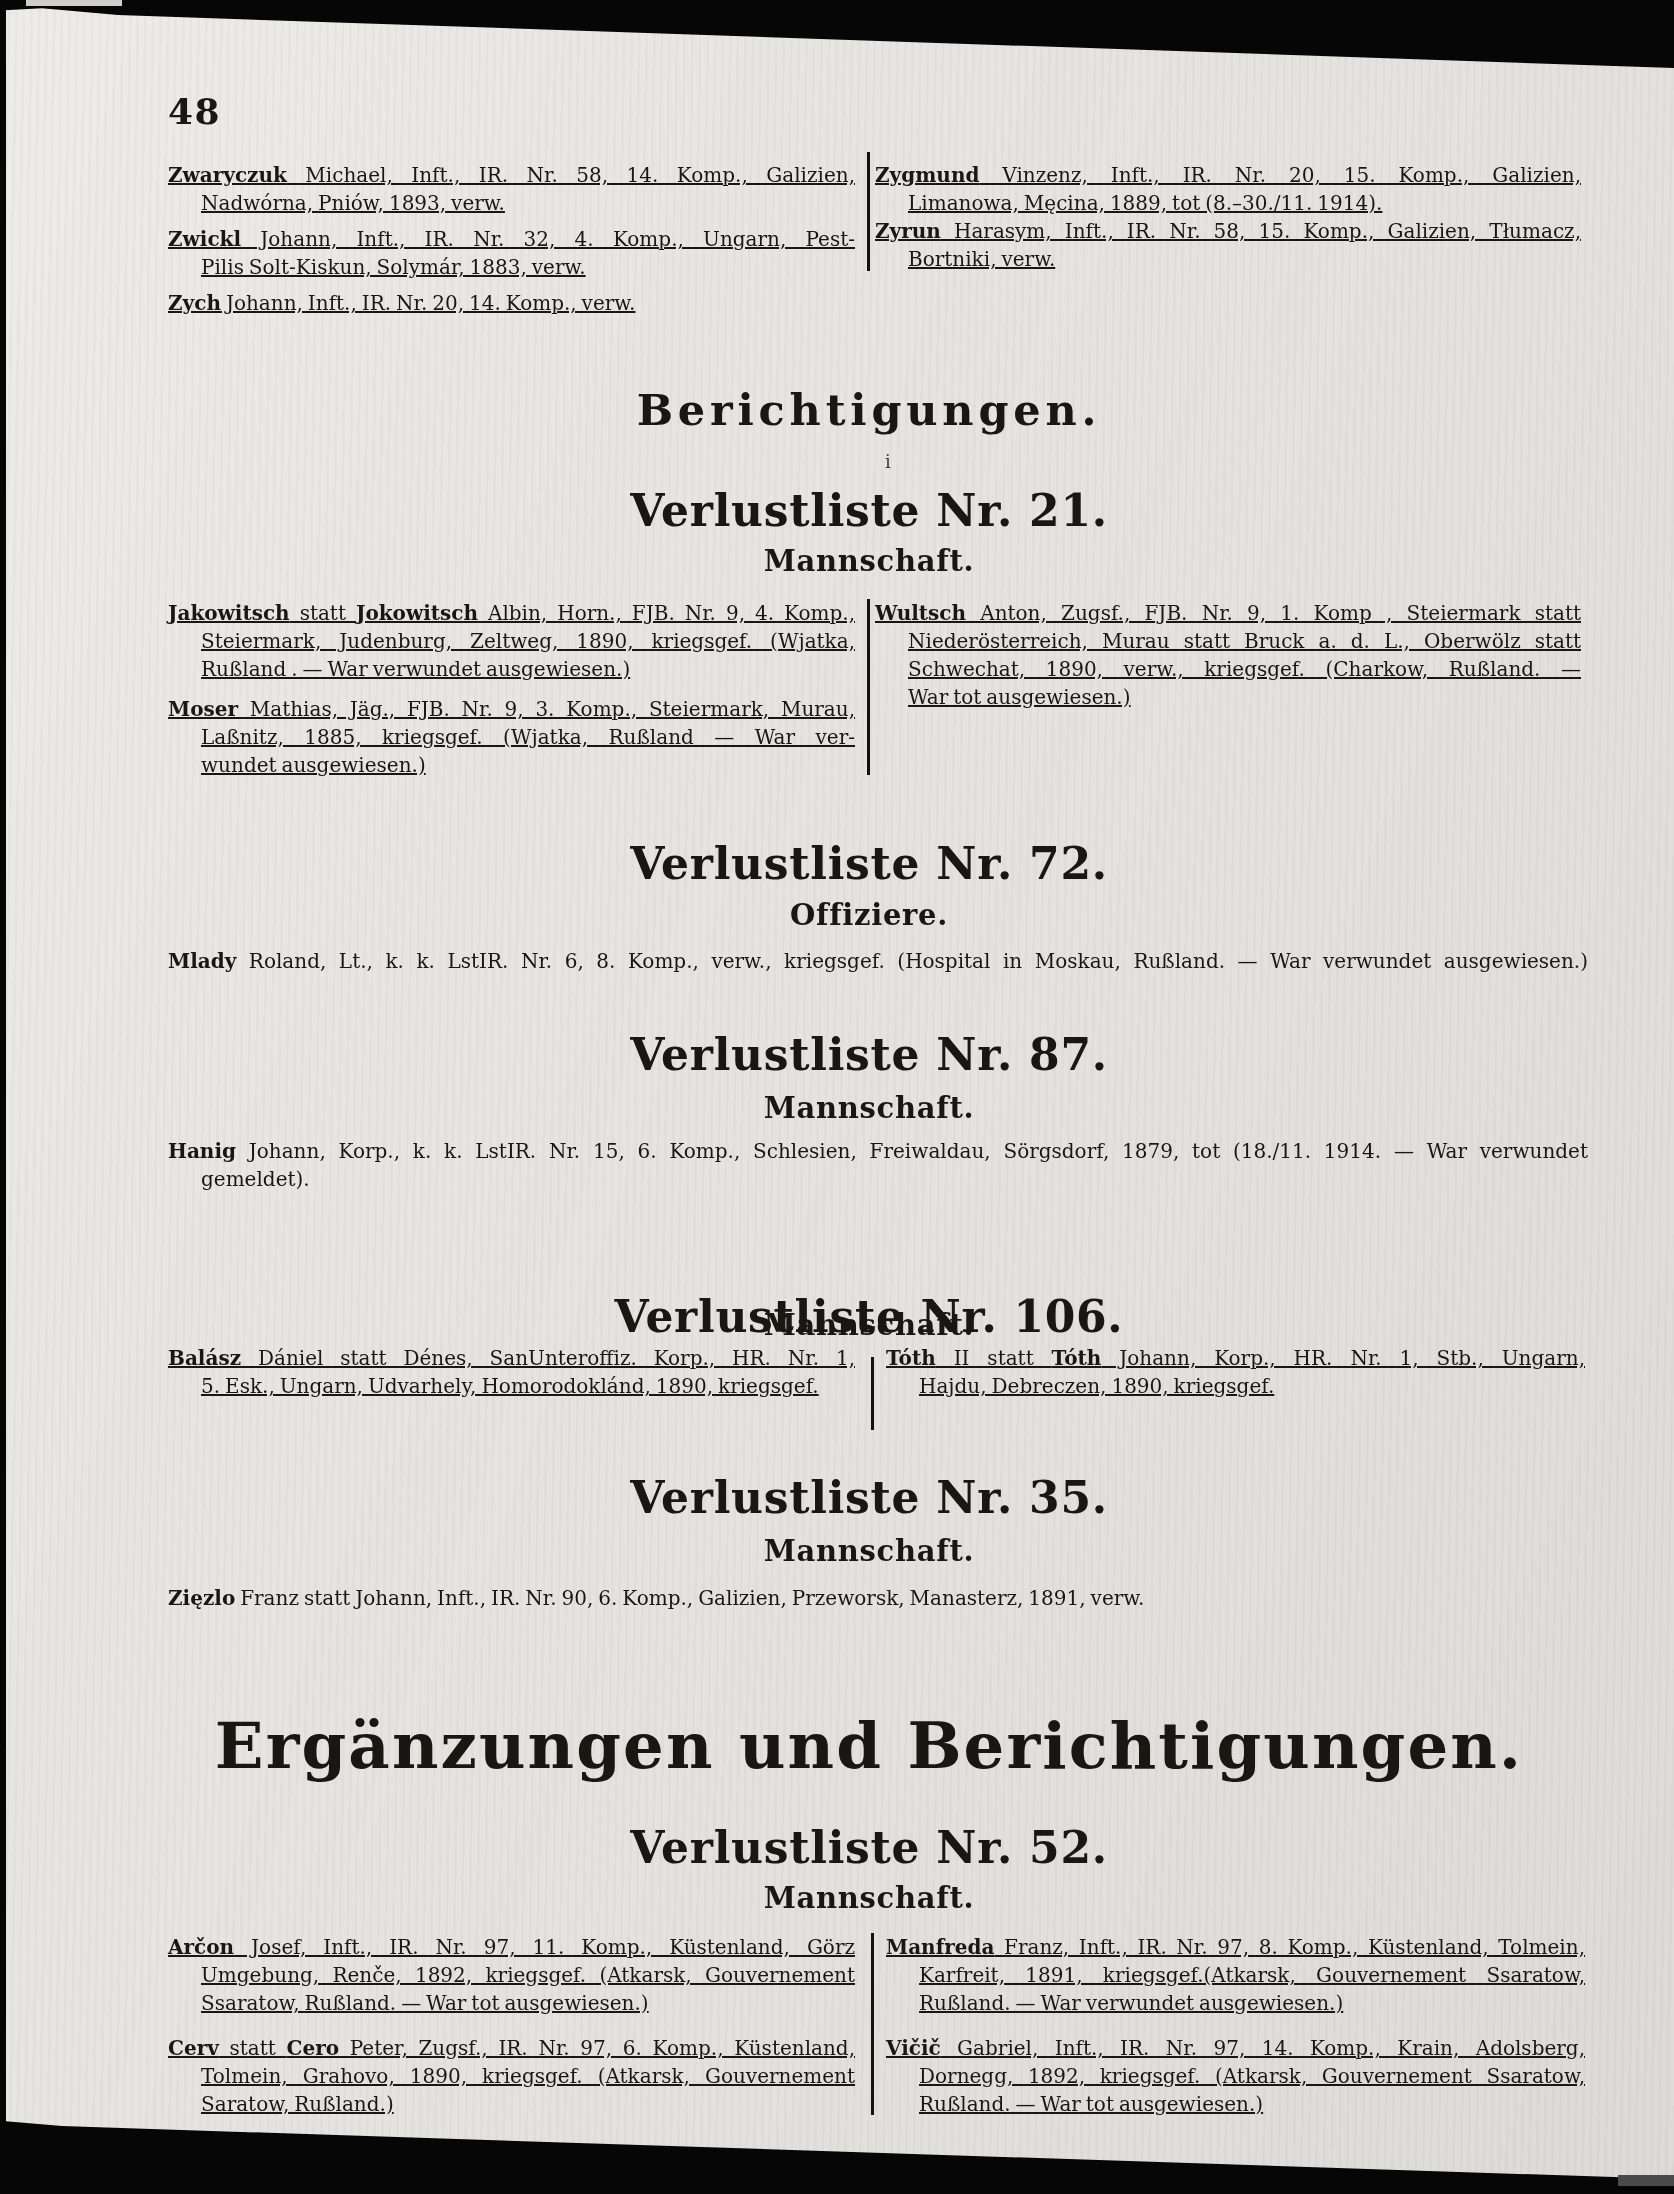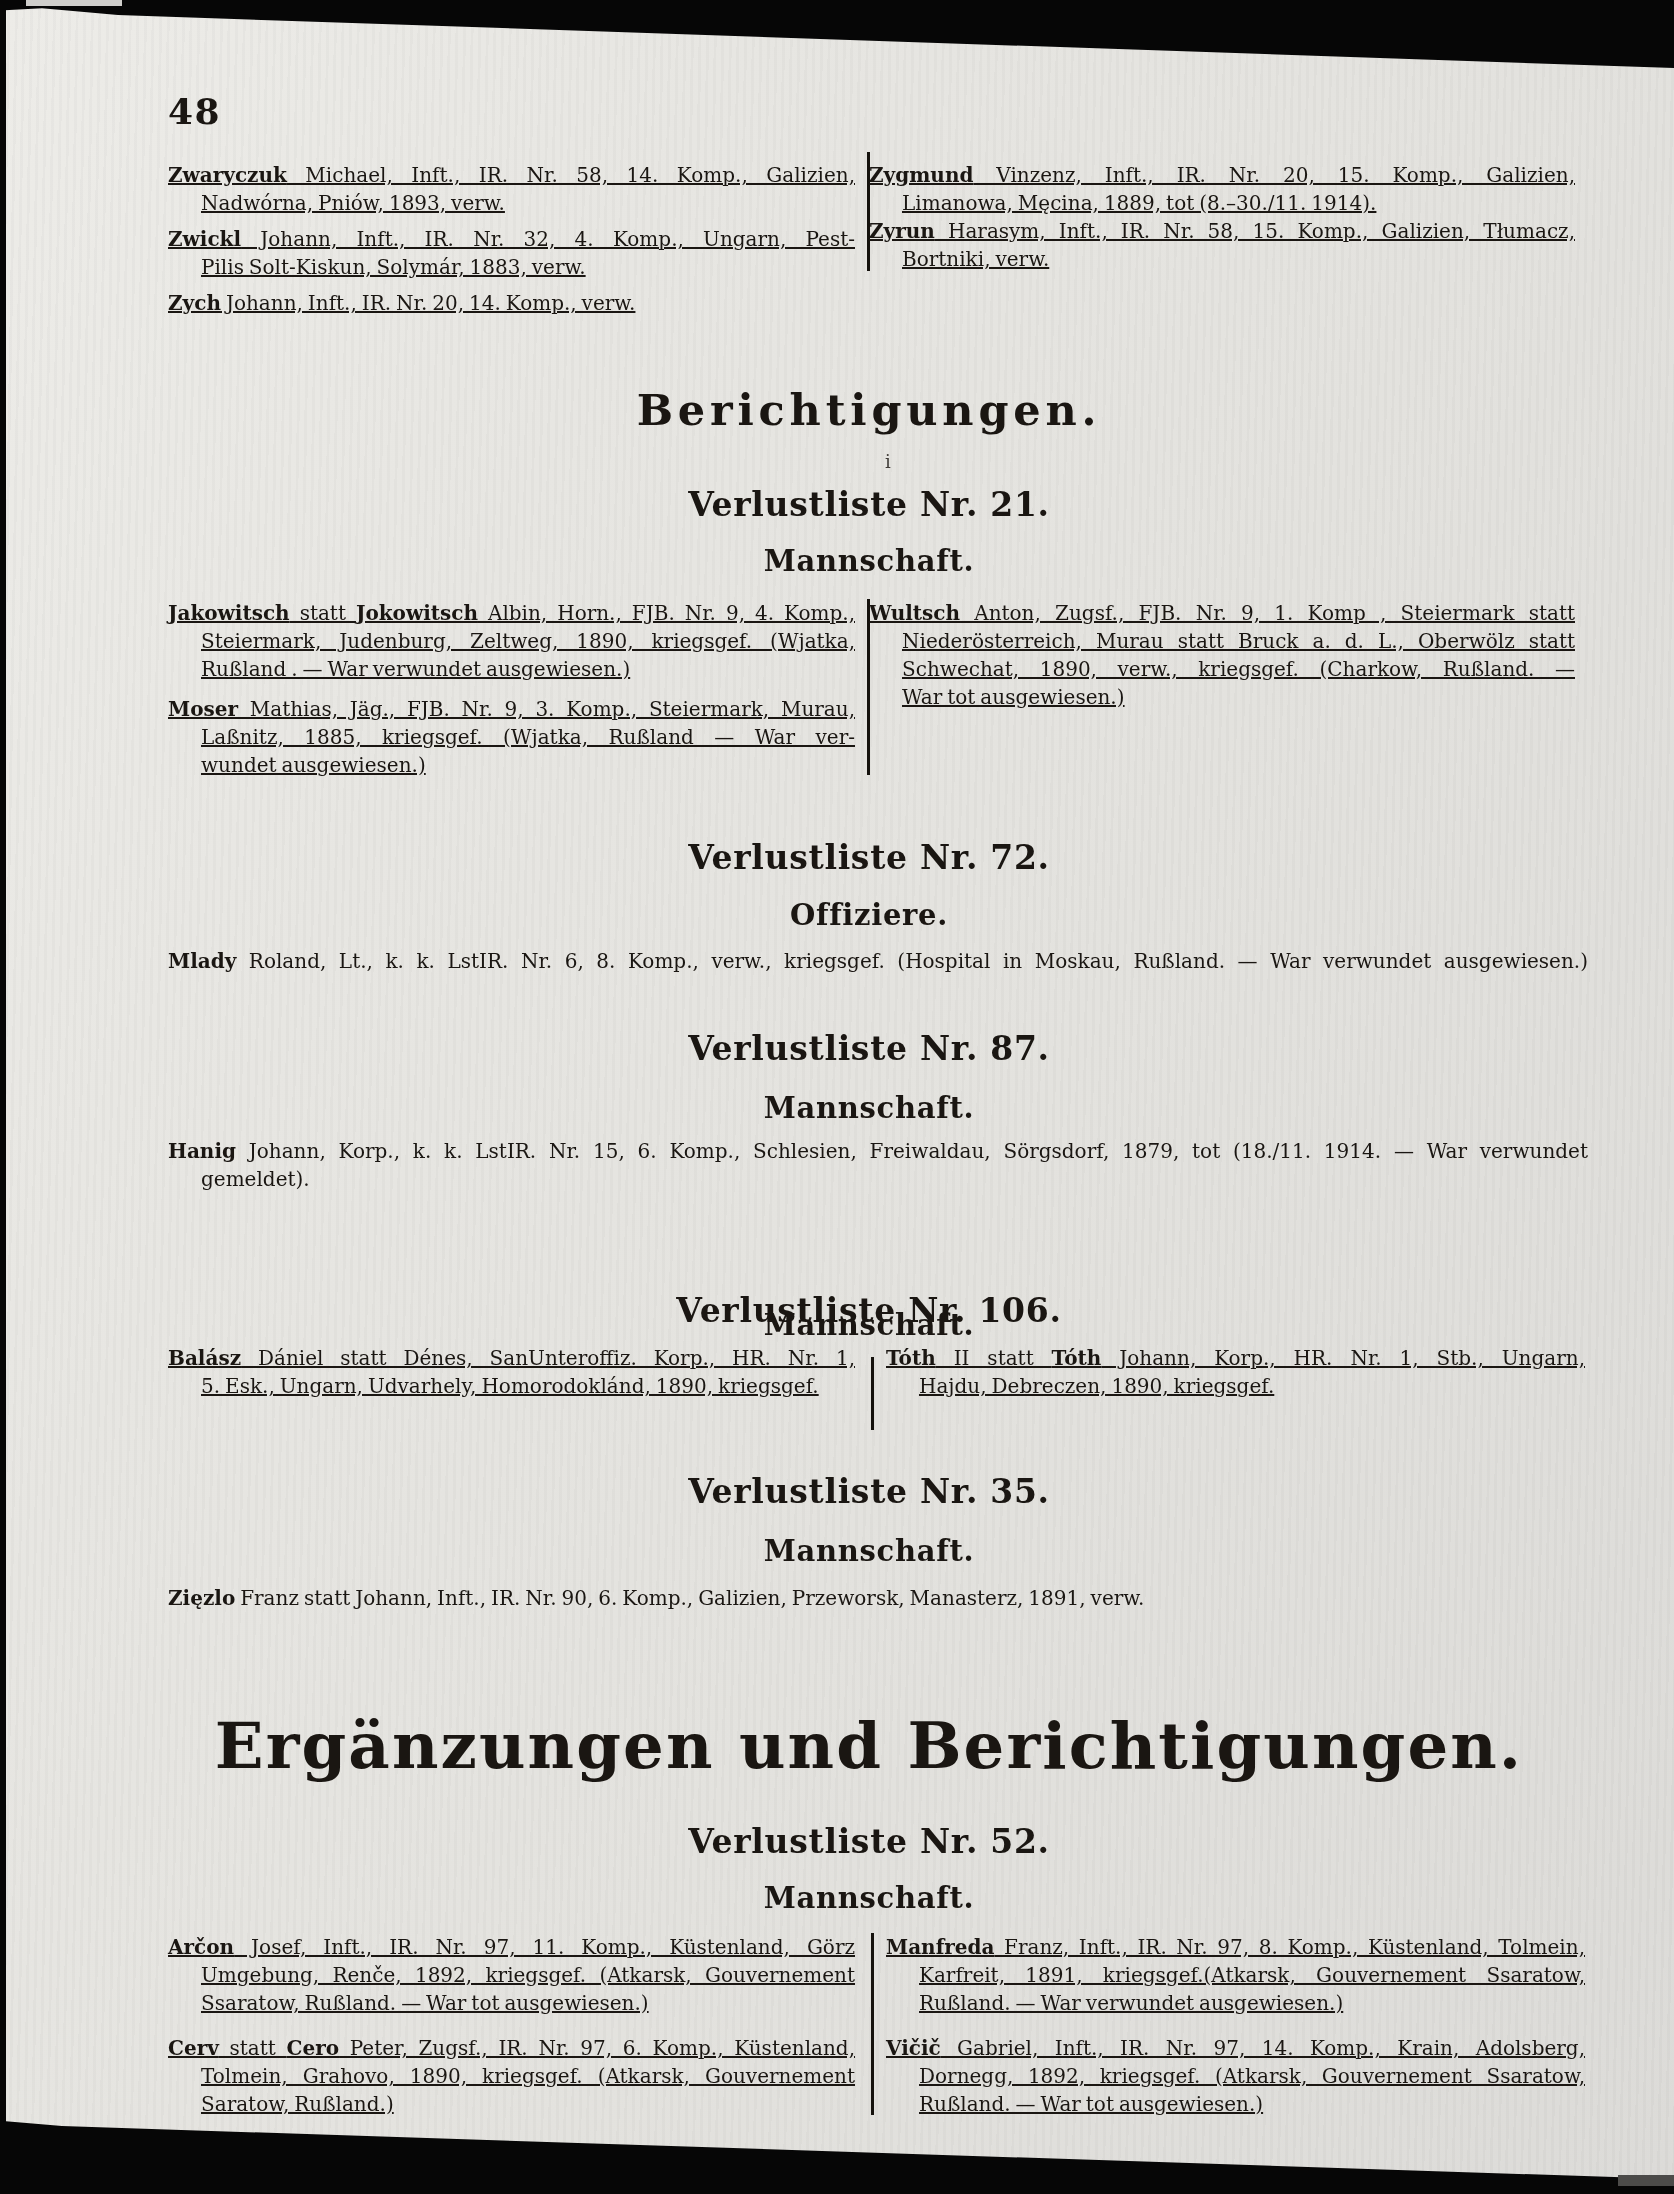--- a/index.html
+++ b/index.html
@@ -23,25 +23,25 @@
     clip-path:polygon(0 9.7px,62px 15px,1674px 68px,1674px 83px,0 83px);}
   #top-sliver{left:26px;top:0;width:96px;height:6.2px;background:#cfcecb;z-index:6;}
   #corner-notch{left:1618px;top:2175px;width:56px;height:11px;background:#4c4b49;z-index:6;}
   
   .vrule{position:absolute;width:2.8px;background:#15120d;}
   
   .pagenum{font-size:36px;font-weight:bold;letter-spacing:1.4px;}
   .hwrap{left:163px;width:1412px;text-align:center;font-weight:bold;}
   .h1{font-size:43px;letter-spacing:4.8px;}
   .h1b{font-size:64px;letter-spacing:2.1px;}
-  .h2{font-size:33px;letter-spacing:0.7px;text-align:center;}
+  .h2{font-size:44px;letter-spacing:0.7px;text-align:center;}
   .h3{font-size:29px;letter-spacing:0.7px;}
   .twocol{left:168px;display:flex;align-items:flex-start;text-decoration:underline;}
   .col-l{width:687px;}
-  .col-r1{width:706px;margin-left:14px;}
+  .col-r1{width:706px;margin-left:20px;}
   .col-r2{width:699px;margin-left:31px;}
   .fullwide{left:168px;width:1420px;}
   .entry{font-size:20px;line-height:28px;letter-spacing:0;word-spacing:-1.4px;margin:0;}
   .entry + .entry{margin-top:11.8px;}
   .gap25 .entry + .entry{margin-top:17.3px;}
   .ln{display:block;}
   .ind{padding-left:33px;}
   .fill{text-align:justify;text-align-last:justify;}
   .b{font-weight:bold;}
   .artifact{font-size:18px;color:#3f3b36;}

